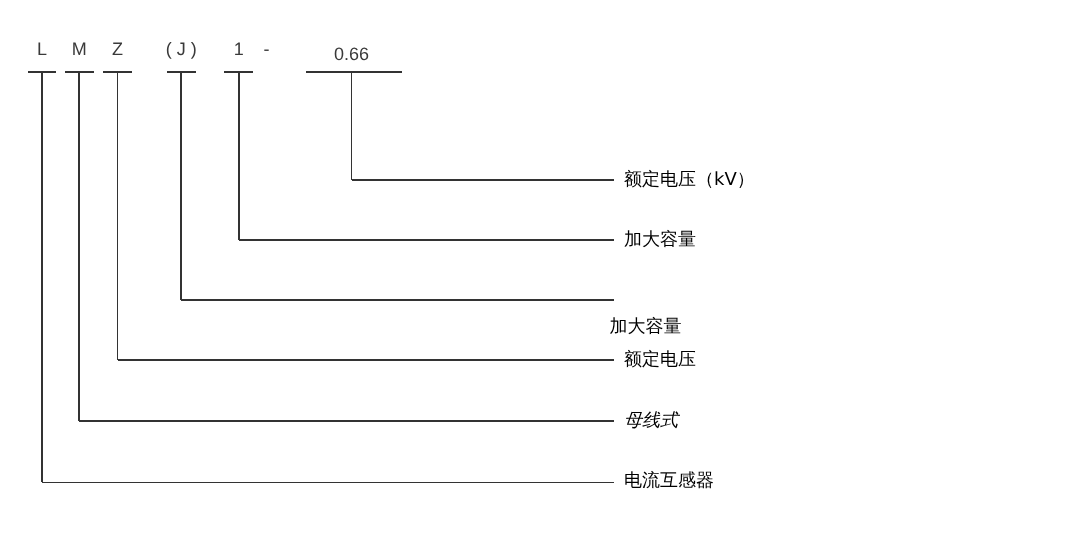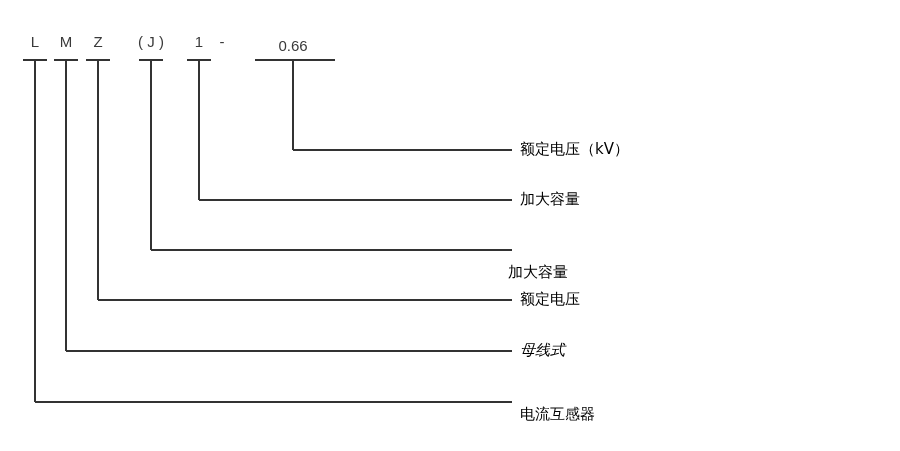--- a/index.html
+++ b/index.html
@@ -87,16 +87,16 @@
       <div class="code-char center" style="left: 199px; top: 34px;">1</div>
       <div class="code-char center" style="left: 222px; top: 34px;">-</div>
       <div class="code-char center" style="left: 293px; top: 38px;">0.66</div>
     </div>
   <div id="label-layer">
       <div class="desc-label" style="left: 520px; top: 142px;">额定电压（kV）</div>
       <div class="desc-label" style="left: 520px; top: 192px;">加大容量</div>
       <div class="desc-label" style="left: 508px; top: 242px; margin-top: 23px;">加大容量</div>
       <div class="desc-label" style="left: 520px; top: 292px;">额定电压</div>
       <div class="desc-label" style="left: 520px; top: 343px; font-style: italic;">母线式</div>
-      <div class="desc-label" style="left: 520px; top: 407px;">电流互感器</div>
+      <div class="desc-label" style="left: 520px; top: 394px; font-family: Liberation Mono, monospace;">电流互感器</div>
     </div>
 
 </div>
 
 </body></html>

